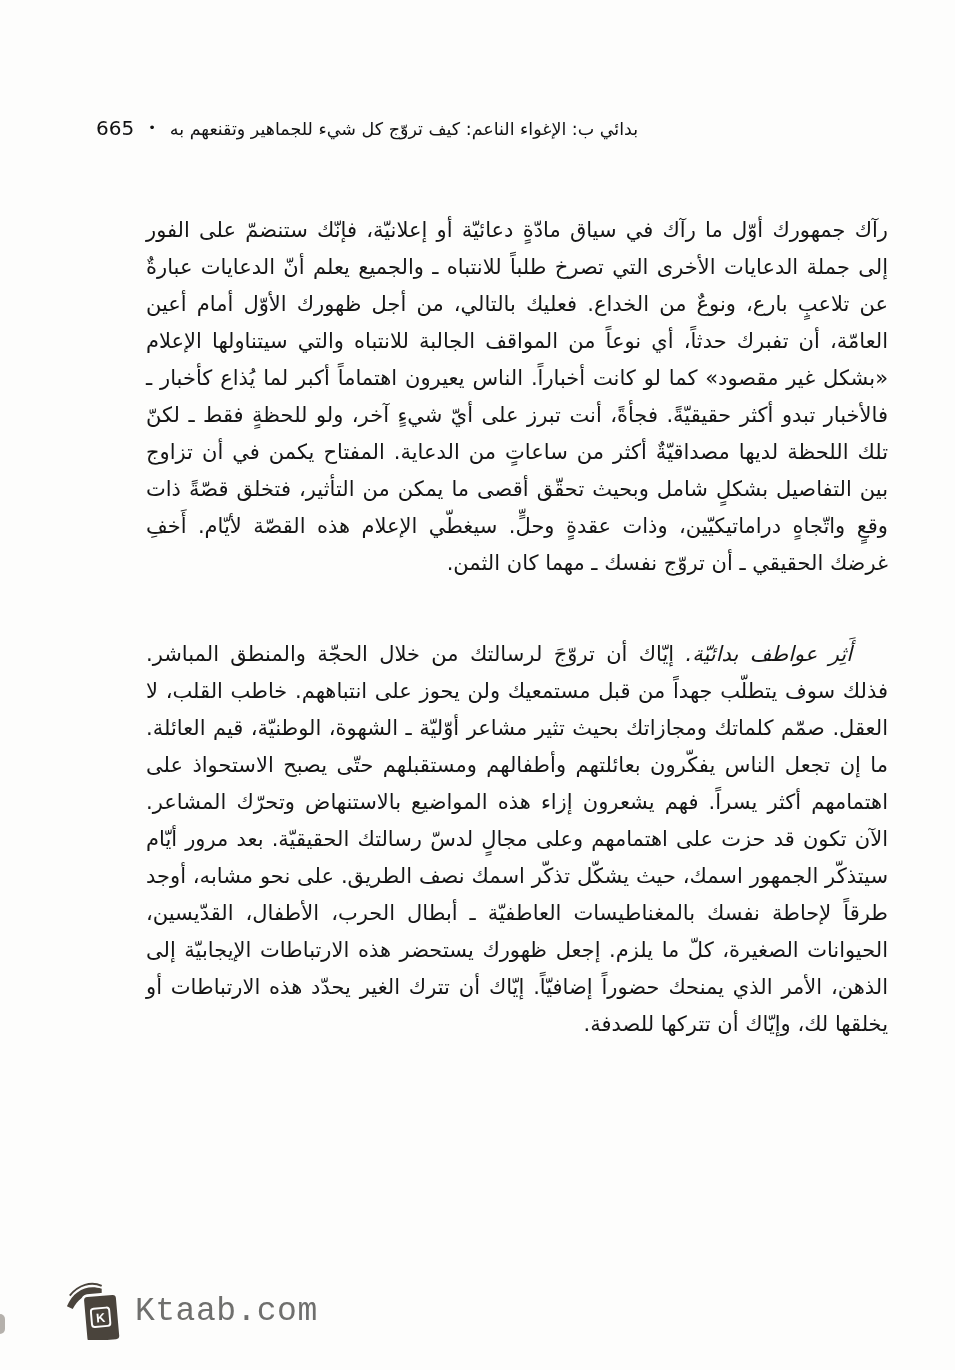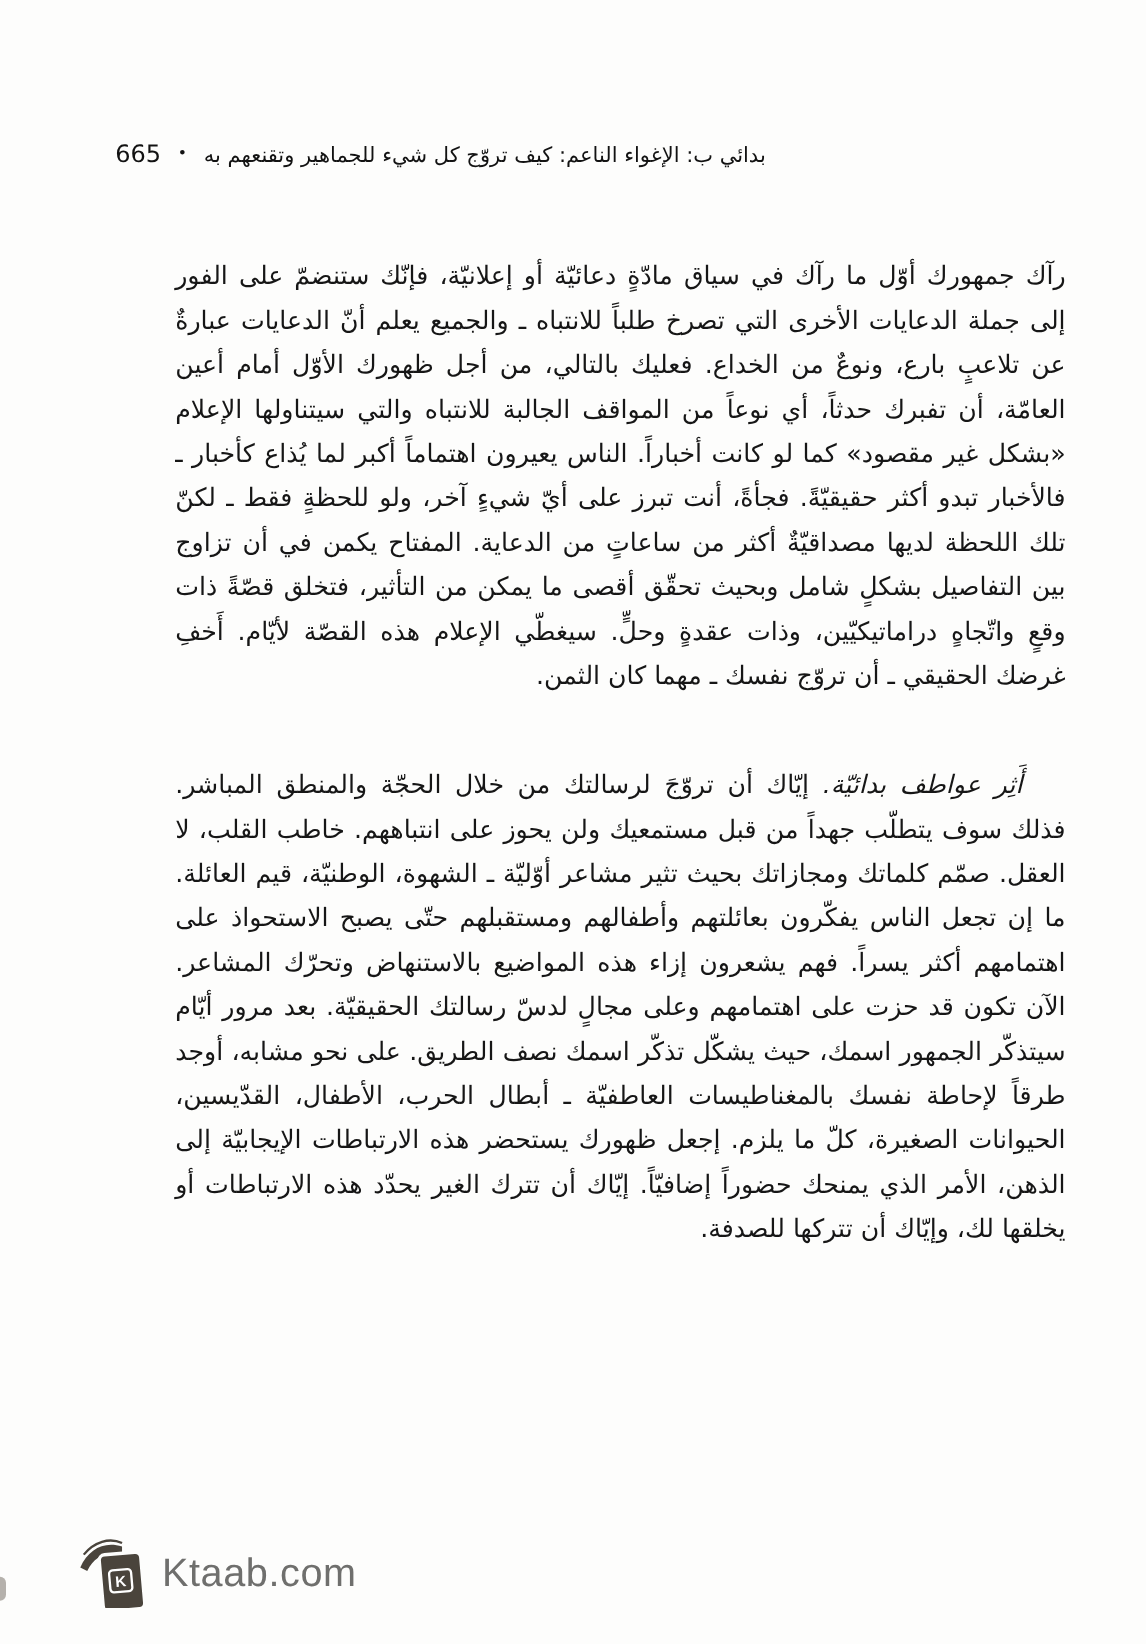--- a/index.html
+++ b/index.html
@@ -52,21 +52,21 @@
   
   .watermark {
     position: absolute;
     left: 64px;
     top: 1282px;
     display: flex;
     align-items: center;
     gap: 13px;
   }
   .brand {
-    font-family: Liberation Sans, sans-serif;
+    font-family: Liberation Mono, monospace;
     font-size: 33px;
     color: #6f6f6d;
     letter-spacing: 0.5px;
   }
   .edge-artifact {
     position: absolute;
     left: 0;
     top: 1314px;
     width: 5px;
     height: 20px;

